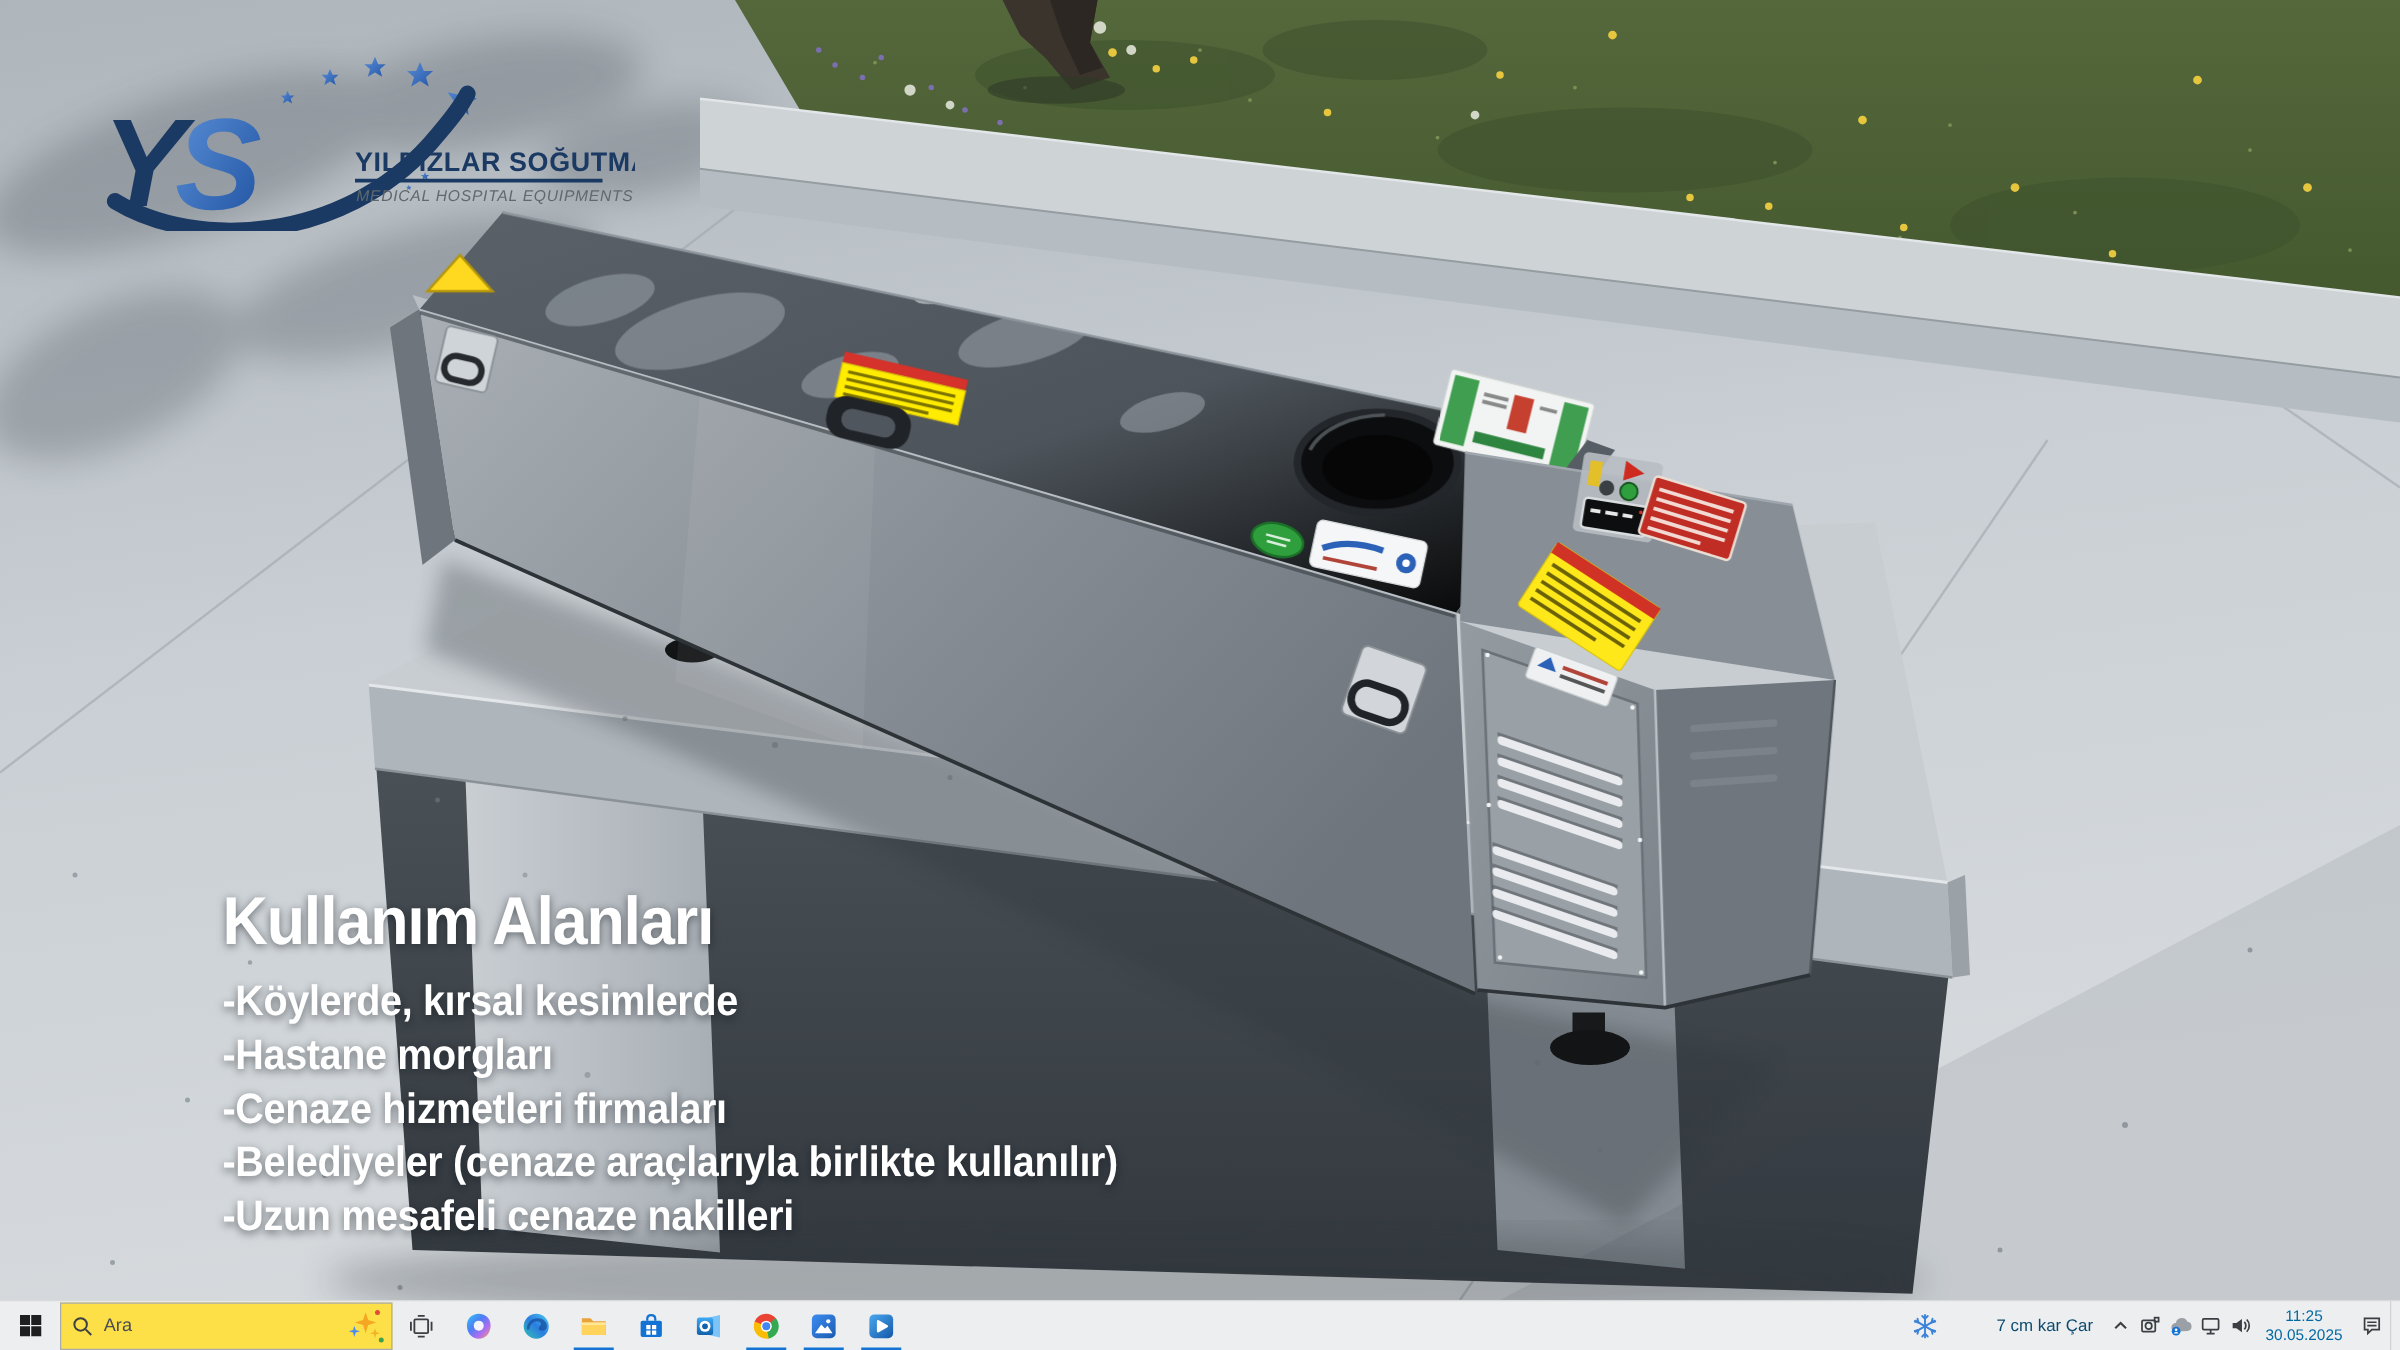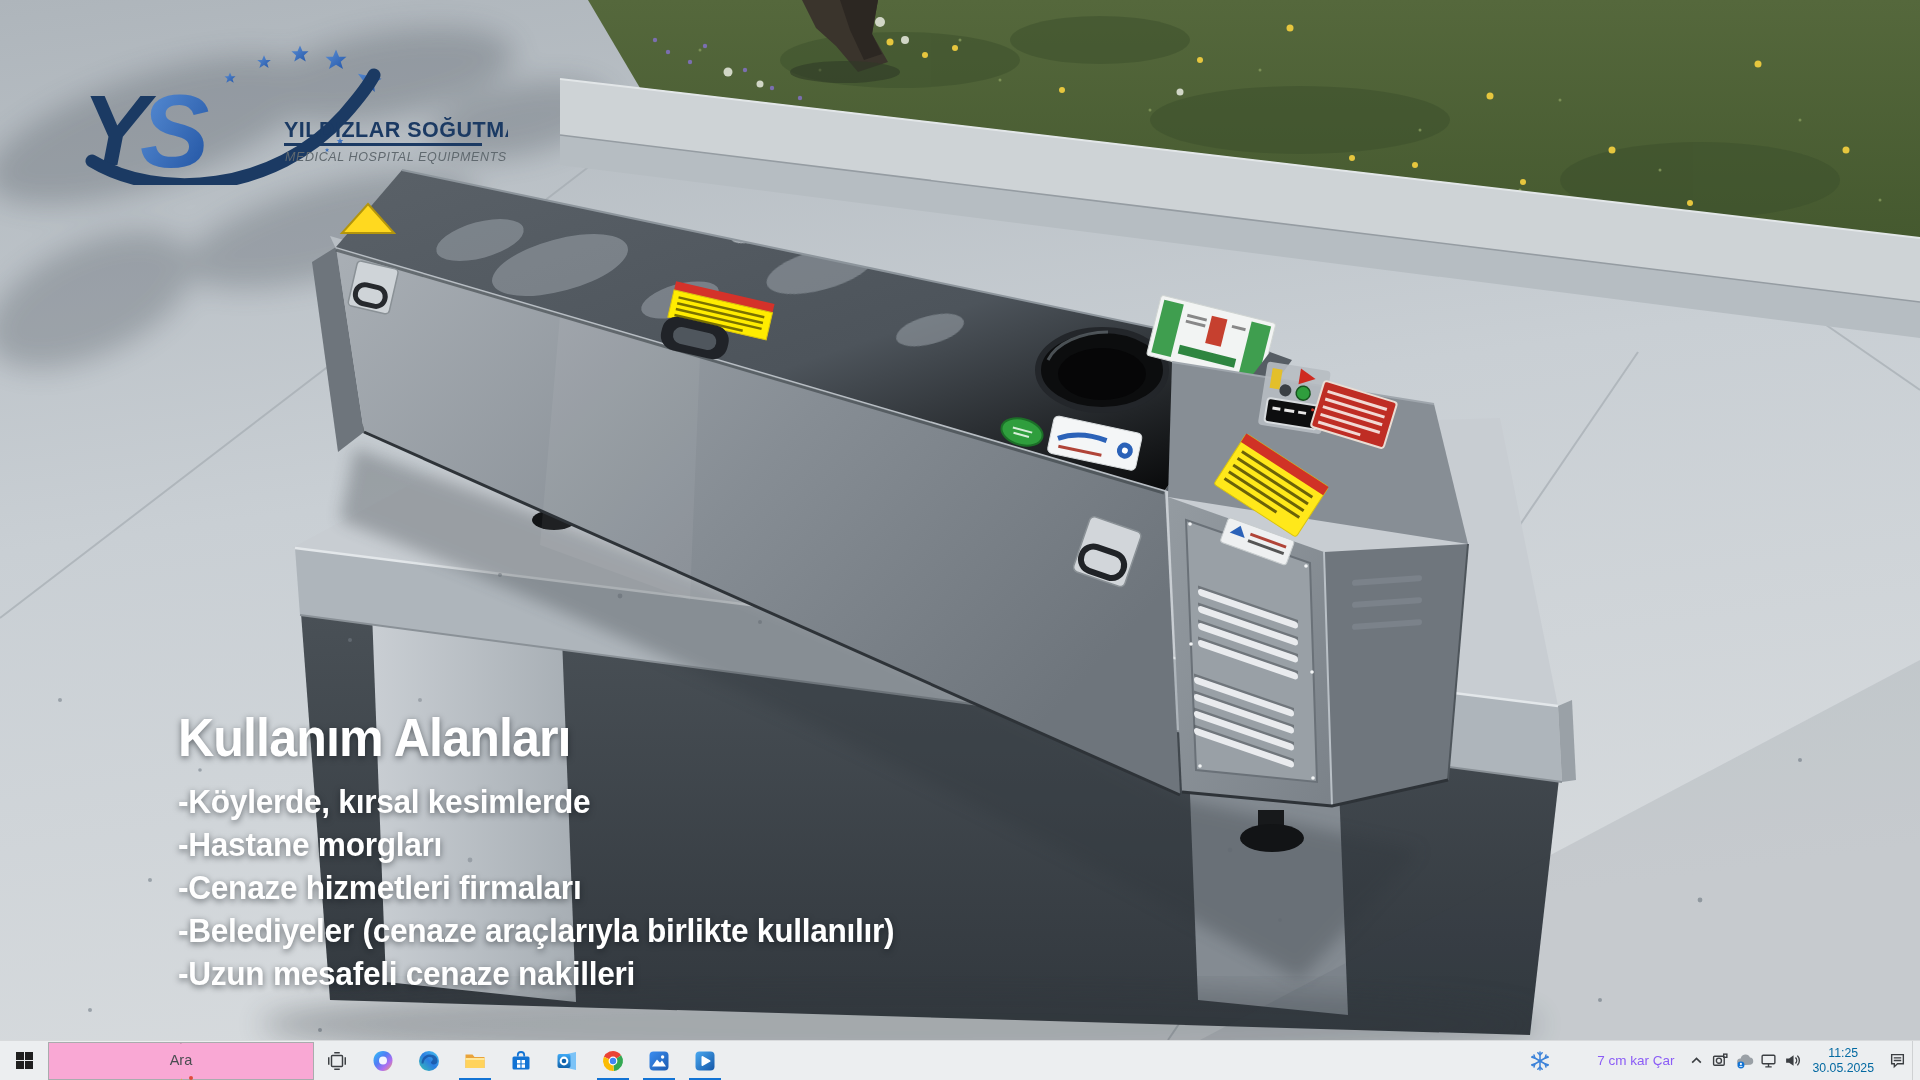--- a/index.html
+++ b/index.html
@@ -16,30 +16,30 @@
   #caption .title{font-size:54px;font-weight:800;letter-spacing:-1px;margin:0 0 12px 0;}
   #caption .line{font-size:34px;font-weight:700;letter-spacing:-.3px;line-height:43px;}
 
   
   #taskbar{position:absolute;left:0;top:1040px;width:1920px;height:40px;background:#eceef0;
            border-top:1px solid #d8dadc;box-sizing:border-box;display:flex;align-items:center;z-index:5;}
   .tb-btn{height:40px;display:flex;align-items:center;justify-content:center;position:relative;}
   #start-btn{width:48px;}
   .win-logo{width:17px;height:17px;display:grid;grid-template-columns:8px 8px;grid-template-rows:8px 8px;gap:1px;}
   .win-logo i{background:#1f1f1f;}
-  #search-box{width:266px;height:38px;background:#f9a8d4;border:1px solid #a9acae;box-sizing:border-box;
-              display:flex;align-items:center;padding:0 8px;gap:8px;flex-direction:column;}
+  #search-box{width:266px;height:38px;background:#fde047;border:1px solid #a9acae;box-sizing:border-box;
+              display:flex;align-items:center;padding:0 8px;gap:8px;}
   #search-box .ph{font-size:14.5px;color:#4a4d51;flex:1;}
   .sparkle{position:relative;width:26px;height:26px;}
   .s4{position:absolute;clip-path:polygon(50% 0,62% 38%,100% 50%,62% 62%,50% 100%,38% 62%,0 50%,38% 38%);}
   .slot{width:46px;height:40px;display:flex;align-items:center;justify-content:center;position:relative;}
   .slot.open::after{content:"";position:absolute;bottom:0;left:7px;right:7px;height:3px;background:#1273d4;}
   .tray{margin-left:auto;display:flex;align-items:center;height:40px;}
   .weather{display:flex;align-items:center;gap:7px;padding:0 10px;height:40px;}
-  .weather span{font-size:13.5px;color:#8b5cf6;margin-left:40px;}
+  .weather span{font-size:13.5px;color:#0c4a6e;margin-left:40px;}
   .tray-ic{width:24px;height:40px;display:flex;align-items:center;justify-content:center;}
   .clock{padding:0 8px;text-align:center;color:#0369a1;font-size:12.3px;line-height:15px;}
   .show-desktop{width:7px;height:40px;border-left:1px solid #cfd1d3;}
   svg text{font-family:"Liberation Sans",sans-serif;}
 </style>
 </head>
 <body>
 
 <div id="stage">
 

